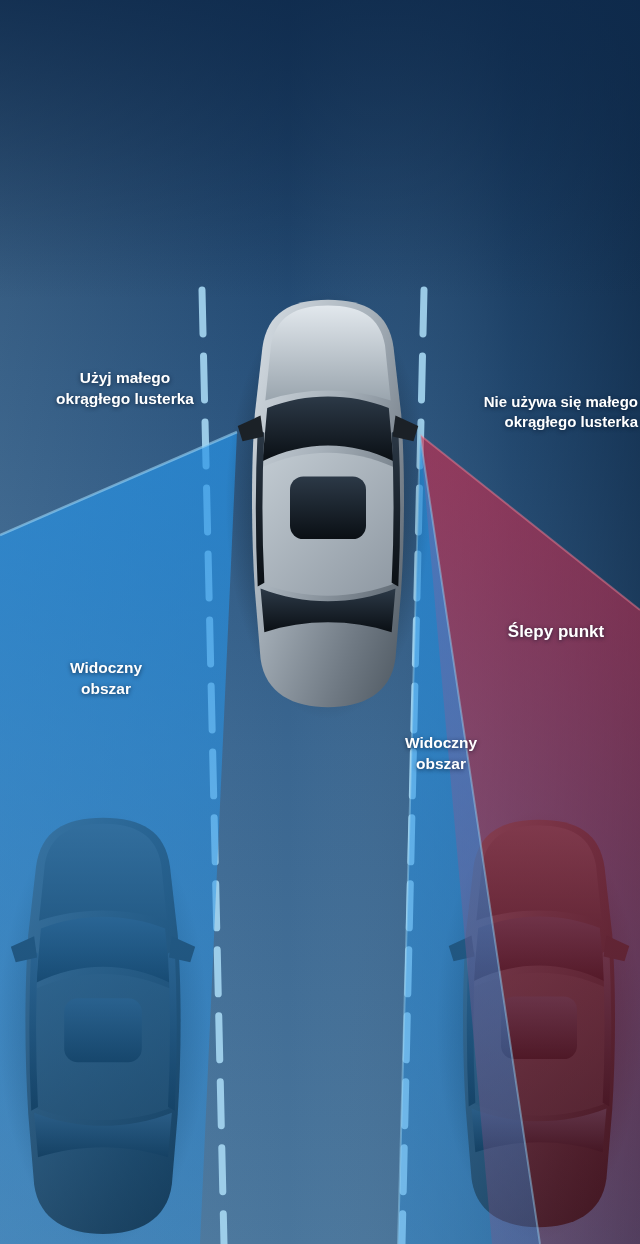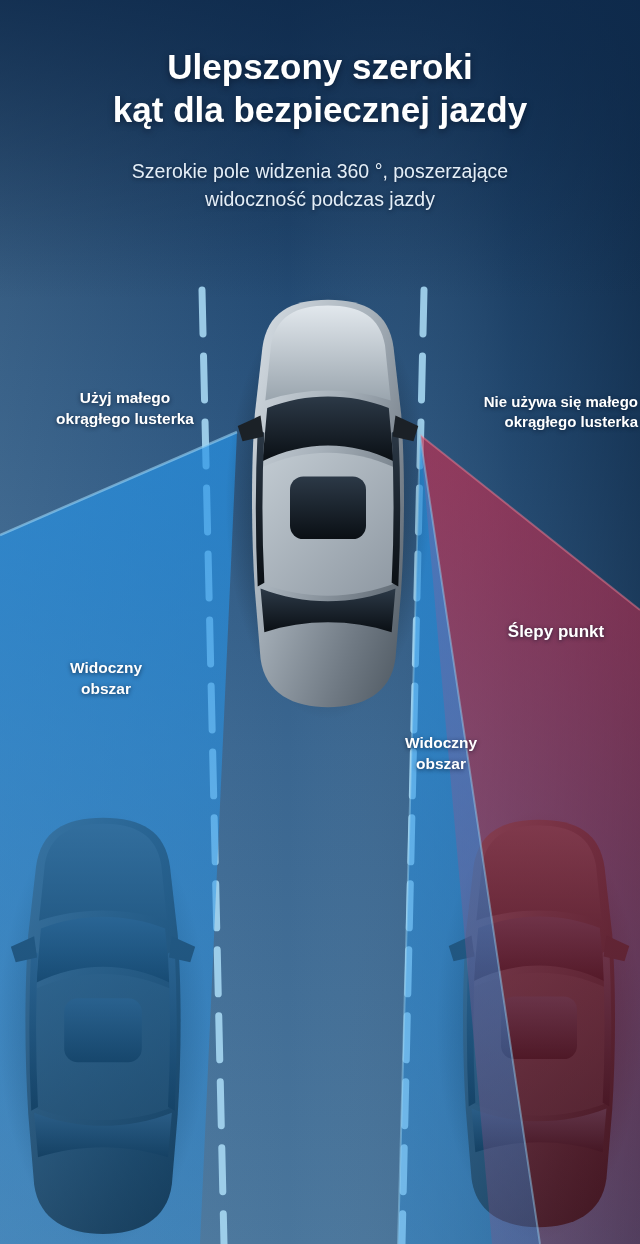--- a/index.html
+++ b/index.html
@@ -2,21 +2,21 @@
 <html><head>
 <meta charset="utf-8">
 <style>
   html,body{margin:0;padding:0;}
   body{width:640px;height:1244px;overflow:hidden;background:#10233c;font-family:"Liberation Sans",sans-serif;}
   .stage{position:relative;width:640px;height:1244px;overflow:hidden;}
   .scene{position:absolute;left:0;top:0;}
   .label{position:absolute;color:#fff;text-align:center;white-space:pre-line;font-weight:bold;text-shadow:0 1px 4px rgba(0,15,35,.65);}
   .title{position:absolute;left:0;top:46px;width:100%;text-align:center;color:#fff;font-size:35px;line-height:1.22;font-weight:bold;white-space:pre-line;text-shadow:0 2px 6px rgba(0,10,25,.5);}
   .subtitle{position:absolute;left:0;top:158px;width:100%;text-align:center;color:#e4eef7;font-size:19.5px;line-height:1.42;white-space:pre-line;text-shadow:0 1px 4px rgba(0,10,25,.5);}
-  .lbl-left-mirror{left:18px;top:388px;width:214px;font-size:15.5px;line-height:1.35;}
+  .lbl-left-mirror{left:18px;top:368px;width:214px;font-size:15.5px;line-height:1.35;}
   .lbl-right-mirror{left:398px;top:392px;width:240px;font-size:15px;line-height:1.35;text-align:right;}
   .lbl-blind{left:468px;top:622px;width:176px;font-size:17px;}
   .lbl-vis-left{left:38px;top:658px;width:136px;font-size:15.5px;line-height:1.35;}
   .lbl-vis-right{left:373px;top:733px;width:136px;font-size:15.5px;line-height:1.35;}
   .silver .c-body{fill:url(#silverBody);} .silver .c-hood{fill:url(#silverHood);} .silver .c-roof{fill:url(#silverRoof);}
   .dark .c-body{fill:url(#darkBody);} .dark .c-hood{fill:url(#darkHood);} .dark .c-roof{fill:url(#darkRoof);}
   .c-glass{fill:url(#glassGrad);} .c-mirror{fill:#1b2127;} .c-shadow{fill:url(#carShadow);}
 </style>
 </head>
 <body>
@@ -141,24 +141,20 @@
       <path class="c-roof" d="M31 182 C76 162 124 162 169 182 L172 304 C127 322 73 322 28 304 Z"></path>
       <rect class="c-glass" x="60" y="192" width="80" height="66" rx="14"></rect>
       <path class="c-glass" d="M29 310 C74 328 126 328 171 310 L167 356 C124 342 76 342 33 356 Z"></path>
       <path class="c-glass" d="M26 142 Q22 225 26 308 L33 304 Q29 224 33 146 Z"></path>
       <path class="c-glass" d="M174 142 Q178 225 174 308 L167 304 Q171 224 167 146 Z"></path>
       <path class="c-mirror" d="M29 128 L5 139 L10 155 L32 150 Z"></path>
       <path class="c-mirror" d="M171 128 L195 139 L190 155 L168 150 Z"></path>
     </g>
   </svg>
 
-  <div class="title">Ulepszony szeroki
-kąt dla bezpiecznej jazdy</div>
-  <div class="subtitle">Szerokie pole widzenia 360 °, poszerzające
-widoczność podczas jazdy</div>
 
   <div class="label lbl-left-mirror">Użyj małego
 okrągłego lusterka</div>
   <div class="label lbl-right-mirror">Nie używa się małego
 okrągłego lusterka</div>
   <div class="label lbl-blind">Ślepy punkt</div>
   <div class="label lbl-vis-left">Widoczny
 obszar</div>
   <div class="label lbl-vis-right">Widoczny
 obszar</div>

